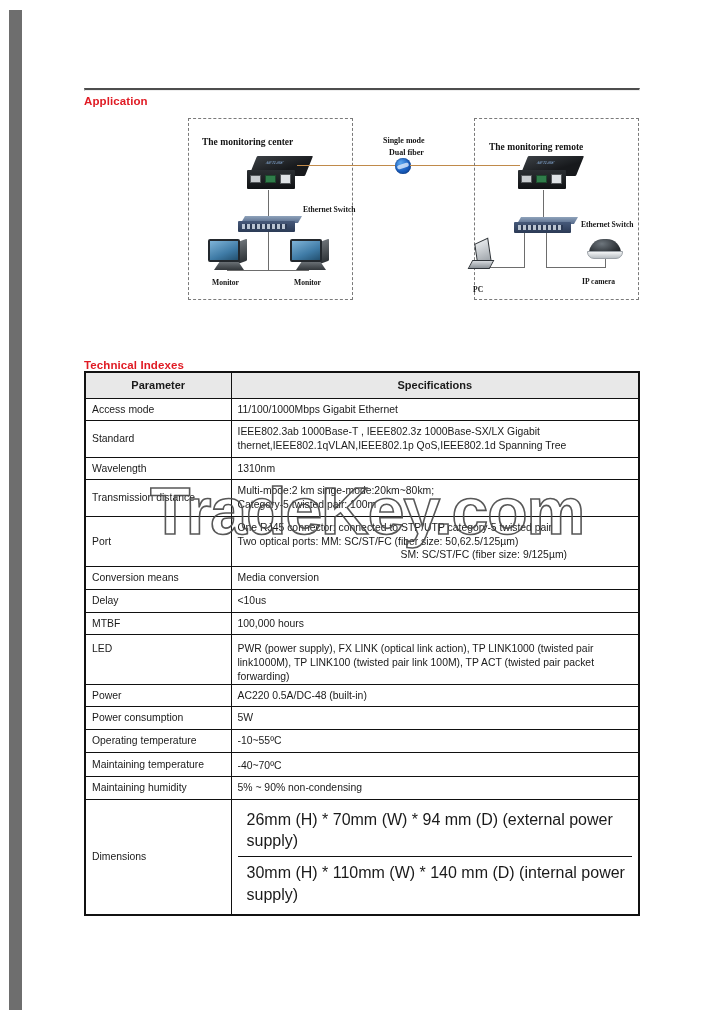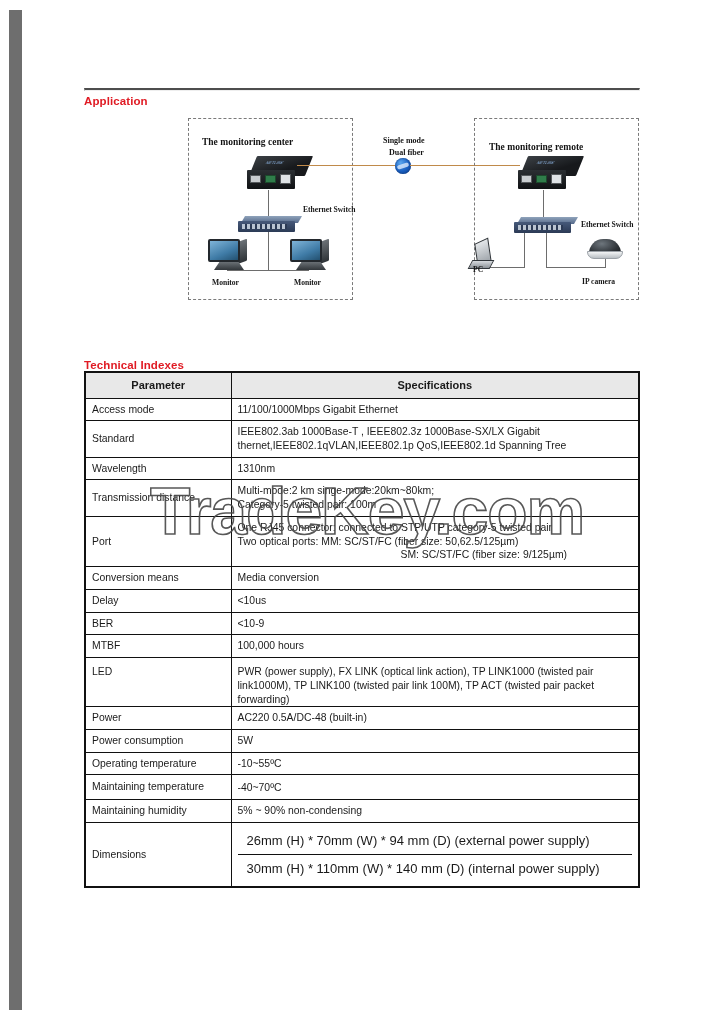--- a/index.html
+++ b/index.html
@@ -206,21 +206,21 @@
   }
   td.param { width: 146px; padding-left: 10px; }
   th.param-h { width: 146px; margin-top: 8px; }
   td.spec-v { padding-left: 9px; }
   td.nopad { padding: 0; }
   table.inner { border-collapse: collapse; width: 100%; border: none; }
   table.inner td {
     border: none;
     border-bottom: 1px solid #111;
     padding: 5px 6px 5px 9px;
-    font-size: 13px;
+    font-size: 16px;
   }
   table.inner tr:last-child td { border-bottom: none; }
   .indent-1 { display:block; padding-left: 98px; text-align: center; }
   
   #watermark {
     position: absolute;
     left: 150px; top: 470px;
     width: 460px; height: 86px;
     pointer-events: none;
     z-index: 40;
@@ -325,21 +325,21 @@
     <div class="conn-line vline" style="left:440px; top:118px; height:34px;"></div>
     <div class="conn-line hline" style="left:398px; top:152px; width:43px;"></div>
     <div class="conn-line vline" style="left:462px; top:118px; height:34px;"></div>
     <div class="conn-line hline" style="left:462px; top:152px; width:59px;"></div>
     <div class="conn-line vline" style="left:521px; top:143px; height:10px;"></div>
 
     <div class="pc" style="left:386px; top:125px;">
       <div class="pc-body"></div>
         <div class="pc-base"></div>
     </div>
-    <div class="diag-label" style="left:389px; top:150px;">PC</div>
+    <div class="diag-label" style="left:389px; top:170px;">PC</div>
 
     <div class="ipcam" style="left:503px; top:124px;">
       <div class="cam-dome"></div>
         <div class="cam-base"></div>
     </div>
     <div class="diag-label" style="left:498px; top:162px;">IP camera</div>
   </div>
 
   <div id="tech-heading-wrap">
     <div class="section-title">Technical Indexes</div>
@@ -381,24 +381,20 @@
             <span class="indent-1">SM: SC/ST/FC (fiber size: 9/125µm)</span>
           </td>
         </tr>
         <tr>
           <td class="param">Conversion means</td>
           <td class="spec-v">Media conversion</td>
         </tr>
         <tr>
           <td class="param">Delay</td>
           <td class="spec-v">&lt;10us</td>
-        </tr>
-        <tr>
-          <td class="param">BER</td>
-          <td class="spec-v">&lt;10-9</td>
         </tr>
         <tr>
           <td class="param">MTBF</td>
           <td class="spec-v">100,000 hours</td>
         </tr>
         <tr>
           <td class="param" style="vertical-align:top; padding-top:7px;">LED</td>
           <td class="spec-v" style="padding-top:7px; padding-bottom:0;">PWR (power supply), FX LINK (optical link action), TP LINK1000 (twisted pair link1000M), TP LINK100 (twisted pair link 100M), TP ACT (twisted pair packet forwarding)</td>
         </tr>
         <tr>

